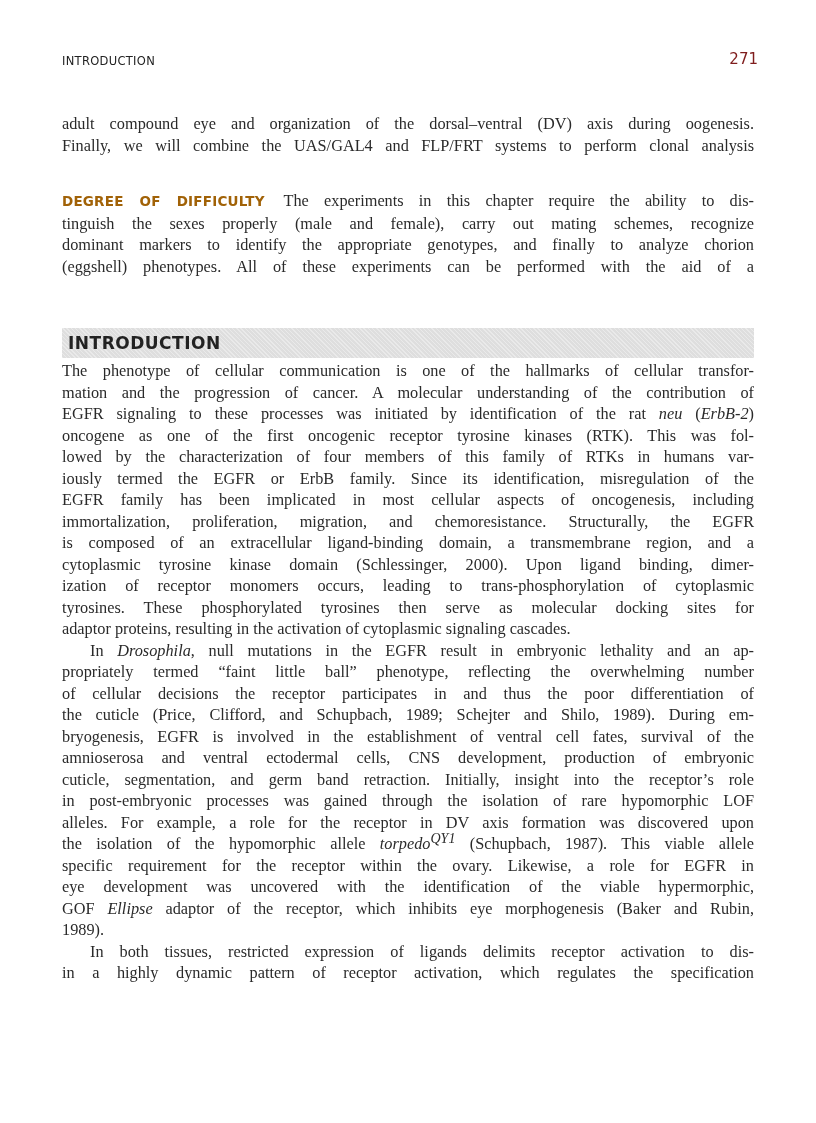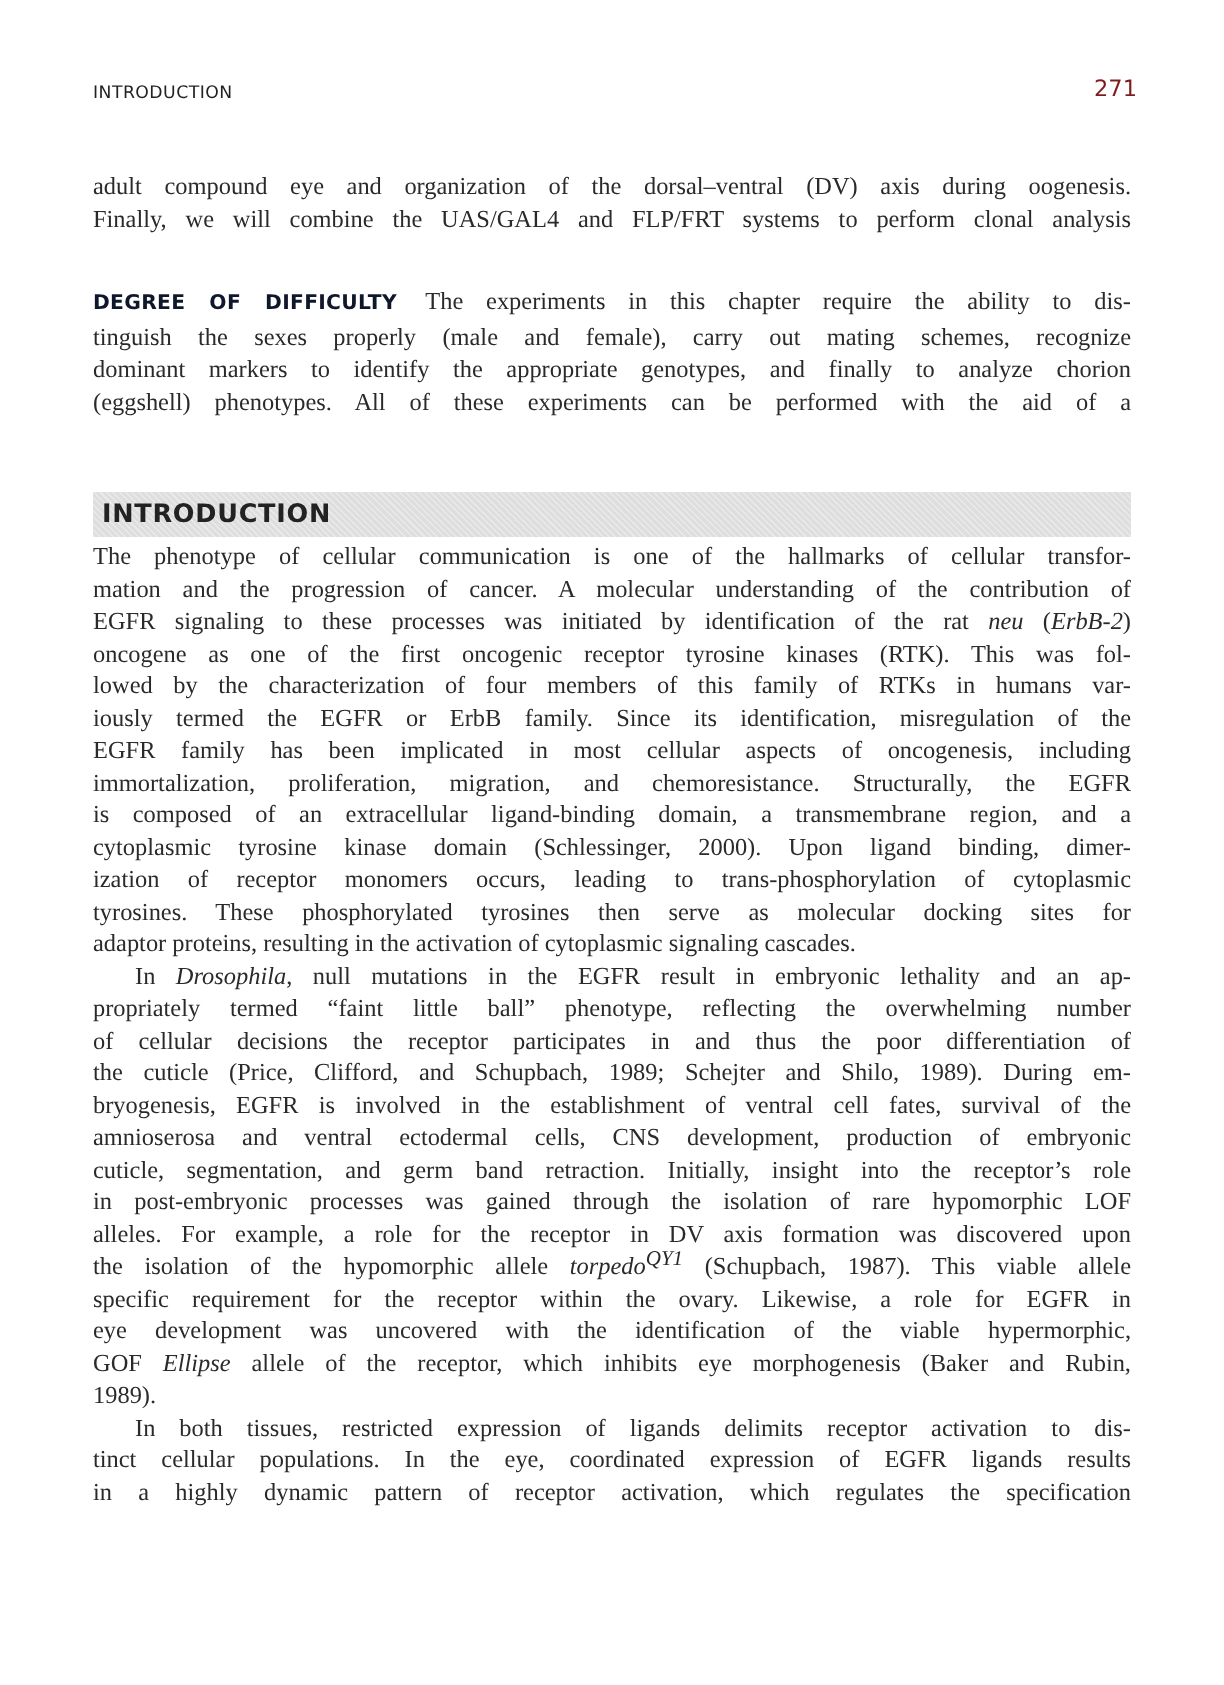--- a/index.html
+++ b/index.html
@@ -19,21 +19,21 @@
     font-family: "Liberation Serif", serif; font-size: 16.3px; line-height: 21.5px;
     color: #2a2a2a; text-align: justify;
   }
   .line { display: block; text-align-last: justify; white-space: nowrap; }
   .line.last { text-align-last: left; }
   .indent { text-indent: 28px; }
   .intro-para { top: 113px; }
   .difficulty-para { top: 190px; }
   .runin {
     font-family: "DejaVu Sans", sans-serif; font-weight: bold; font-size: 13.5px;
-    letter-spacing: 0.2px; color: #0f172a; margin-right: 4px;
+    letter-spacing: 0.2px; color: #a16207; margin-right: 4px;
   }
   .section-heading {
     position: absolute; left: 62px; top: 328px; width: 692px; height: 30px;
     background-color: #dedede;
     background-image: repeating-linear-gradient(45deg, rgba(255,255,255,0.35) 0 1px, transparent 1px 3px);
   }
   .section-heading-text {
     position: absolute; left: 6px; top: 5px;
     font-family: "DejaVu Sans", sans-serif; font-weight: bold; font-size: 17px;
     letter-spacing: 0.5px; color: #222;
@@ -86,21 +86,20 @@
     <span class="line">of cellular decisions the receptor participates in and thus the poor differentiation of</span>
     <span class="line">the cuticle (Price, Clifford, and Schupbach, 1989; Schejter and Shilo, 1989). During em-</span>
     <span class="line">bryogenesis, EGFR is involved in the establishment of ventral cell fates, survival of the</span>
     <span class="line">amnioserosa and ventral ectodermal cells, CNS development, production of embryonic</span>
     <span class="line">cuticle, segmentation, and germ band retraction. Initially, insight into the receptor’s role</span>
     <span class="line">in post-embryonic processes was gained through the isolation of rare hypomorphic LOF</span>
     <span class="line">alleles. For example, a role for the receptor in DV axis formation was discovered upon</span>
     <span class="line"><span>the isolation of the hypomorphic allele </span><i>torpedo</i><sup>QY1</sup><span> (Schupbach, 1987). This viable allele</span></span>
     <span class="line">specific requirement for the receptor within the ovary. Likewise, a role for EGFR in</span>
     <span class="line">eye development was uncovered with the identification of the viable hypermorphic,</span>
-    <span class="line"><span>GOF </span><i>Ellipse</i><span> allele of the receptor, which inhibits eye morphogenesis (Baker and Rubin,</span></span>
+    <span class="line"><span>GOF </span><i>Ellipse</i><span> adaptor of the receptor, which inhibits eye morphogenesis (Baker and Rubin,</span></span>
     <span class="line last">1989).</span>
 
     <span class="line indent">In both tissues, restricted expression of ligands delimits receptor activation to dis-</span>
-    <span class="line">tinct cellular populations. In the eye, coordinated expression of EGFR ligands results</span>
     <span class="line">in a highly dynamic pattern of receptor activation, which regulates the specification</span>
   </div>
 
 </div>
 
 </body></html>

